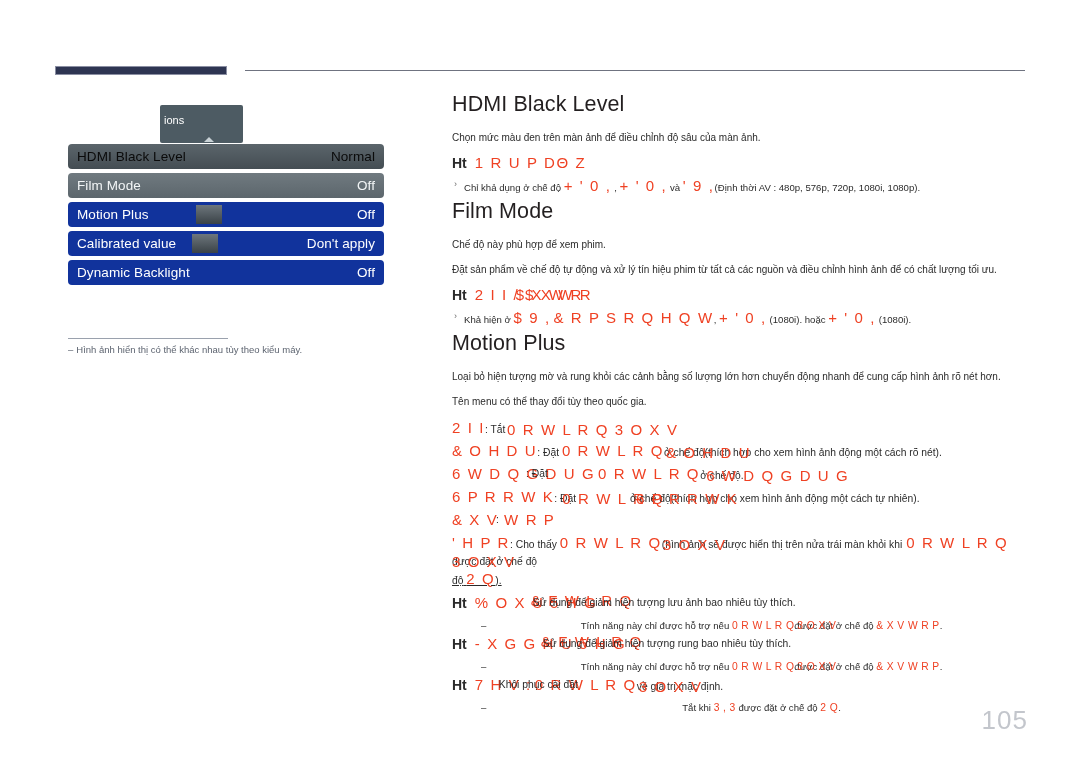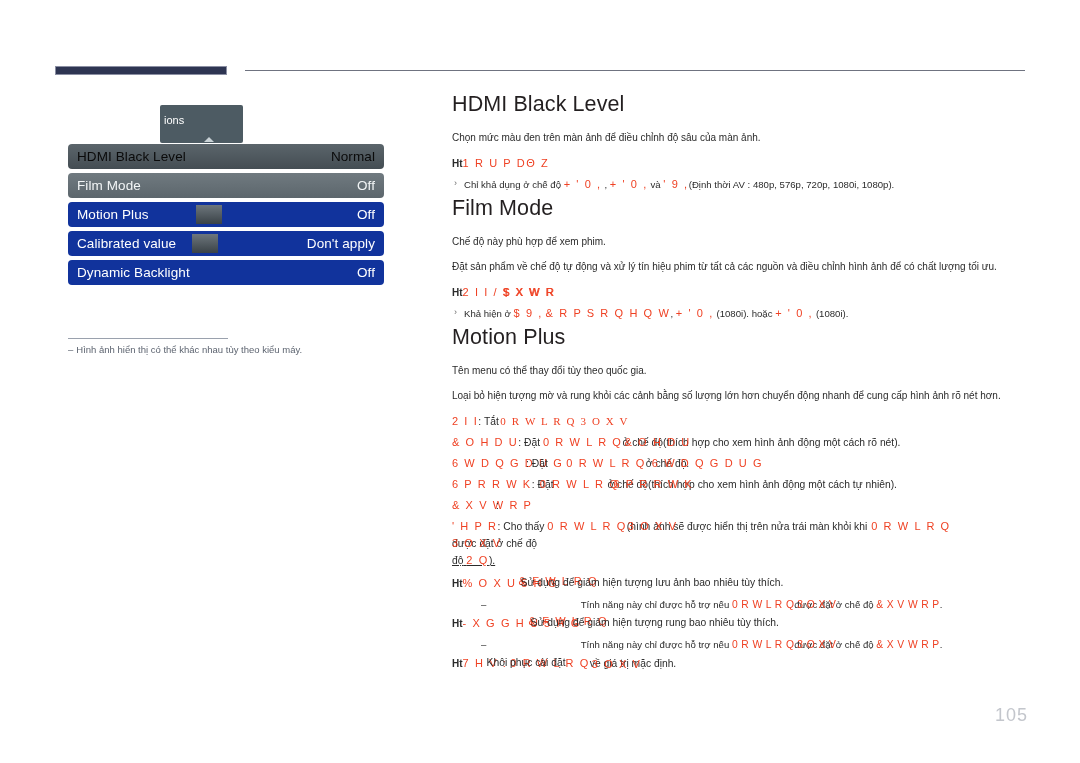--- a/index.html
+++ b/index.html
@@ -68,26 +68,26 @@
     margin:0 0 13px 0; letter-spacing:.1px;
   }
   .gap-top { margin-top:26px; }
 
   p.body {
     font-size:10px; line-height:16px; color:#2b2b2b;
     margin:0 0 9px 0;
   }
 
   
-  .m { color:#ef4123; letter-spacing:1.6px; font-size:11px; }
+  .m { color:#ef4123; letter-spacing:1.6px; font-size:15px; }
   .m2 { color:#ef4123; letter-spacing:.4px; font-size:10.3px; }
 
   
   .htline { font-size:10.3px; line-height:16px; margin:0 0 5px 0; color:#2b2b2b; }
-  .htline .ht { color:#2b2b2b; font-weight:600; font-size:10px; margin-right:0; }
+  .htline .ht { color:#2b2b2b; font-weight:600; font-size:14px; margin-right:8px; }
 
   .subsub {
     font-size:9.6px; line-height:15px; color:#2b2b2b;
     margin:0 0 3px 0; padding-left:44px; position:relative;text-align:center;
   }
   .subsub:before { content:"‒"; position:absolute; left:29px; color:#2b2b2b; }
 
   
   .arrow {
     font-size:9.6px; line-height:15px; color:#2b2b2b;
@@ -99,21 +99,21 @@
   .optrow { font-size:10.3px; line-height:17px; margin:0 0 4px 0; color:#2b2b2b; }
 
   
   .ovl { position:relative; display:inline-block; vertical-align:baseline; }
   .ovl > .under { visibility:hidden; }
   .ovl > .a, .ovl > .b { position:absolute; left:0; top:0; white-space:nowrap; }
   .ovl > .b { left:4px; }
 
   #pageno {
     position:absolute; right:52px; top:705px;
-    font-size:18px; color:#c3c6cc; letter-spacing:1px;
+    font-size:26px; color:#c3c6cc; letter-spacing:1px;
   }
 </style>
 </head>
 <body>
 
 <div id="header-rule">
   <div class="tab"></div>
   <div class="line"></div>
 </div>
 
@@ -191,25 +191,25 @@
     <span>Khả hiện ở</span>
     <span class="m">$ 9 ,</span>
     <span class="m">&amp; R P S R Q H Q W</span><span>,</span>
     <span class="m">+ ' 0 ,</span>
     <span>(1080i). hoặc</span>
     <span class="m">+ ' 0 ,</span>
     <span>(1080i).</span>
   </p>
 
   <h2 class="sec gap-top">Motion Plus</h2>
+  <p class="body">Loại bỏ hiện tượng mờ và rung khỏi các cảnh bằng số lượng lớn hơn chuyển động nhanh để cung cấp hình ảnh rõ nét hơn.</p>
   <p class="body">Tên menu có thể thay đổi tùy theo quốc gia.</p>
-  <p class="body">Loại bỏ hiện tượng mờ và rung khỏi các cảnh bằng số lượng lớn hơn chuyển động nhanh để cung cấp hình ảnh rõ nét hơn.</p>
-
-  <p class="optrow">
-    <span class="m">2 I I</span><span class="ovl"><span class="under">: Tắt</span><span class="a">: Tắt</span><span class="b m" style="left:22px;font-family:Liberation Serif, serif;">0 R W L R Q   3 O X V</span></span>
+
+  <p class="optrow">
+    <span class="m">2 I I</span><span class="ovl"><span class="under">: Tắt</span><span class="a">: Tắt</span><span class="b m" style="left:22px;">0 R W L R Q   3 O X V</span></span>
   </p>
 
   <p class="optrow">
     <span class="m">&amp; O H D U</span><span>: Đặt</span>
     <span class="m">0 R W L R Q</span><span class="ovl"><span class="under">ở chế độ</span><span class="a">ở chế độ</span><span class="b m" style="left:2px;">&amp; O H D U</span></span><span>(thích hợp cho xem hình ảnh động một cách rõ nét).</span>
   </p>
 
   <p class="optrow">
     <span class="ovl"><span class="under m">6 W D Q G D U G</span><span class="a m">6 W D Q G D U G</span><span class="b" style="left:74px;">: Đặt</span></span>
     <span class="m">0 R W L R Q</span><span class="ovl"><span class="under">ở chế độ</span><span class="a">ở chế độ</span><span class="b m" style="left:6px;">6 W D Q G D U G</span></span><span>.</span>
@@ -250,16 +250,22 @@
     <span class="m2">0 R W L R Q</span><span class="ovl"><span class="under">được đặt ở chế độ</span><span class="a">được đặt ở chế độ</span><span class="b m2" style="left:3px;">3 O X V</span></span>
     <span class="m2">&amp; X V W R P</span><span>.</span>
   </p>
 
   <p class="htline">
     <span class="ht">Ht</span><span class="ovl"><span class="under m">5 H V :</span><span class="a m">7 H V :</span><span class="b" style="left:24px;">Khôi phục cài đặt</span></span>
     <span class="m">0 R W L R Q</span><span class="ovl"><span class="under">về giá trị mặc định.</span><span class="a">về giá trị mặc định.</span><span class="b m" style="left:2px;">3 O X V</span></span>
   </p>
 
 
+  <p class="subsub">
+    <span>Tắt khi</span>
+    <span class="m2">3 , 3</span>
+    <span>được đặt ở chế độ</span>
+    <span class="m2">2 Q</span><span>.</span>
+  </p>
 
 </div>
 
 <div id="pageno">105</div>
 
 </body></html>

